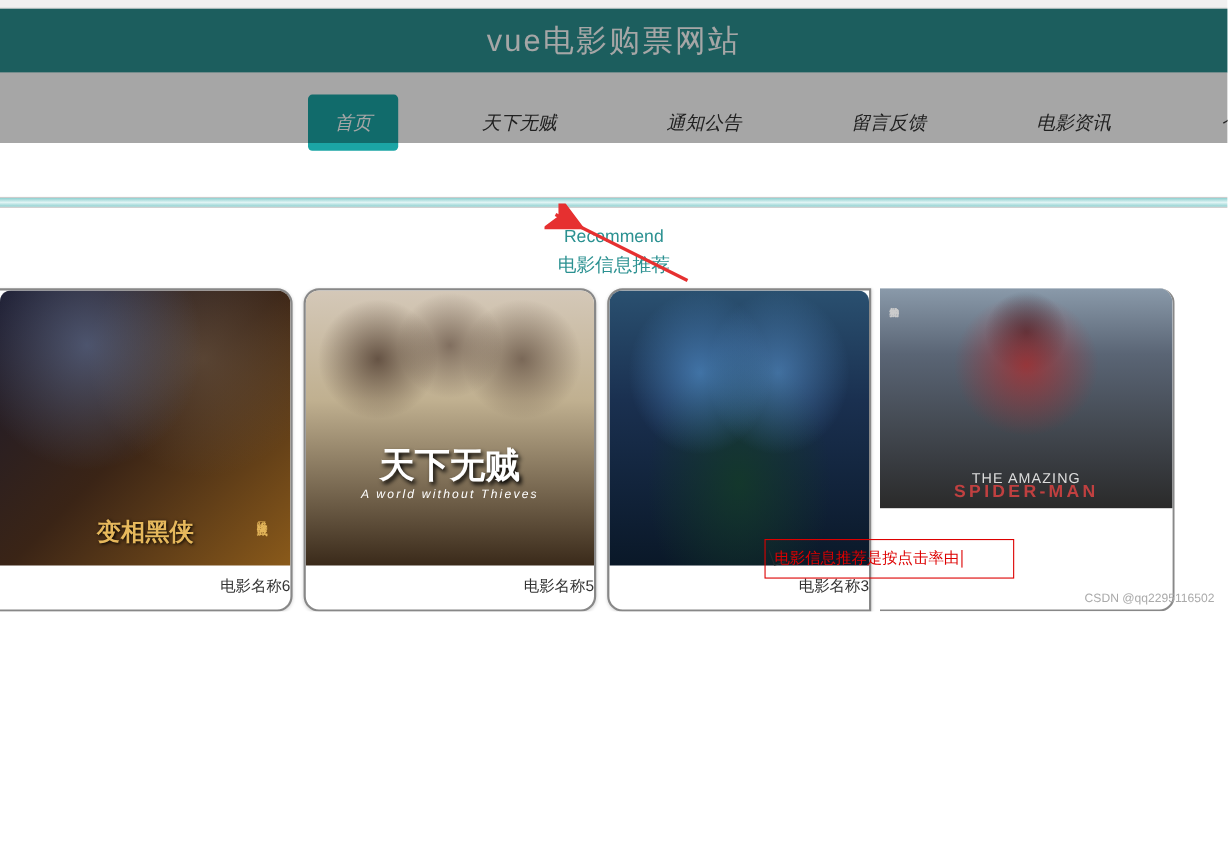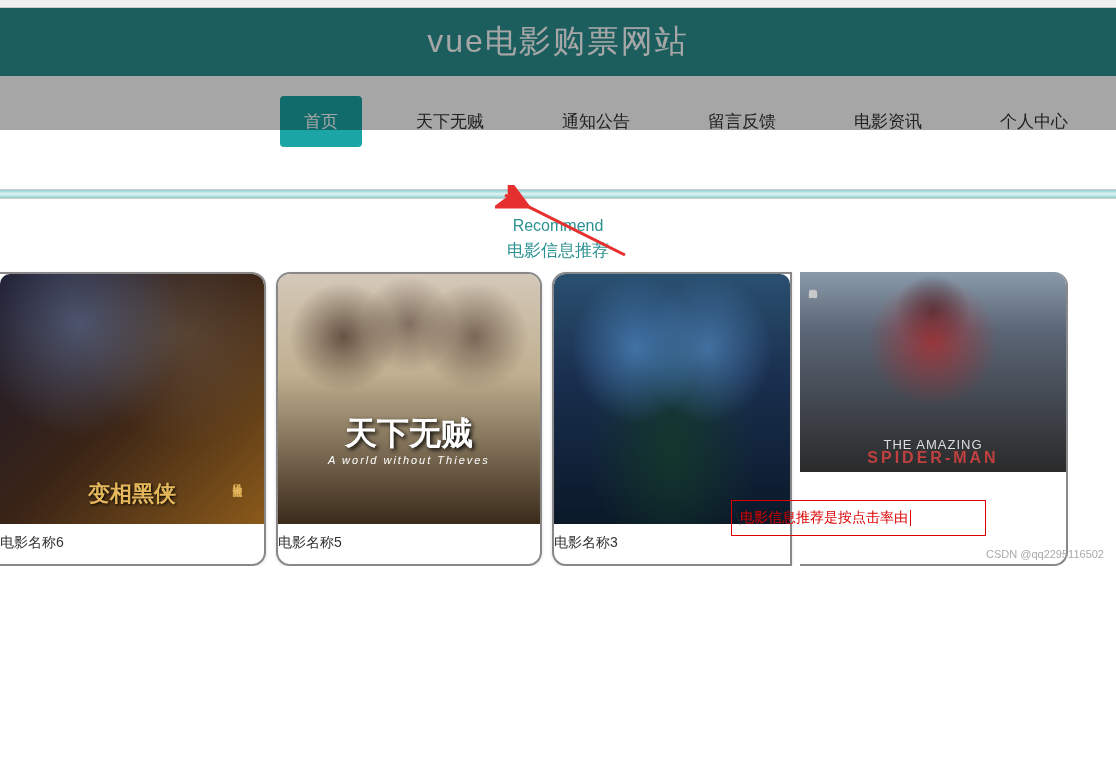--- a/index.html
+++ b/index.html
@@ -21,39 +21,40 @@
       top: 8px;
       left: 0; right: 0;
       height: 122px;
       background: rgba(0,0,0,0.35);
       z-index: 10;
       pointer-events: none;
     }
     
     .header {
       background: #2b9191;
-      height: 68px;
+      height: 58px;
       display: flex;
       align-items: center;
       justify-content: center;
       color: #fff;
-      font-size: 32px;
+      font-size: 28px;
       letter-spacing: 2px;
     }
     
     .nav-area {
       background: #fff;
       padding: 20px 0 12px 0;
     }
     .nav {
       display: flex;
       justify-content: flex-start;
       padding-left: 280px;
-      gap: 30px;
-      align-items: center;
+      gap: 52px;
+      align-items: center;
+      font-style: italic;
     }
     .nav-item {
       font-size: 17px;
       color: #333;
       padding: 14px 24px;
       border-radius: 4px;
       cursor: pointer;
       white-space: nowrap;
     }
     .nav-item.active {
@@ -108,21 +109,21 @@
       display: flex;
       align-items: center;
       justify-content: center;
       color: #fff;
       font-size: 20px;
       text-align: center;
       position: relative;
       overflow: hidden;
     }
     .movie-title {
-      text-align: left;
+      text-align: right;
       padding: 10px 0 12px 0;
       font-size: 14px;
       color: #333;
     }
     
     .movie-card-partial {
       width: 268px;
       border: 2px solid #888;
       border-top: none;
       border-left: none;
@@ -155,29 +156,28 @@
     .poster5 { background: linear-gradient(180deg, #8a9aaa 0%, #5a6575 30%, #2a2a2a 100%); }
     .poster5::after{ content:""; position:absolute; inset:0; background: radial-gradient(ellipse at 50% 35%, rgba(180,40,40,0.7), transparent 35%), radial-gradient(circle at 50% 20%, rgba(40,40,50,0.8), transparent 18%);}
     .poster5 .txt { position:absolute; bottom:20px; font-size:13px; color:#ddd; letter-spacing:1px;}
     .poster5 .txt2 { position:absolute; bottom:5px; font-size:16px; color:#c04040; font-weight:bold; letter-spacing:3px;}
     .poster5 .side { position:absolute; left:6px; top:10px; font-size:9px; color:#ccc; writing-mode:vertical-rl;}
     
     .annotation-box {
       position: absolute;
       bottom: 30px;
       left: 695px;
-      width: 255px;
+      width: 227px;
       height: 36px;
       border: 1.5px solid #d00;
       display: flex;
       align-items: center;
       padding: 0 8px;
       font-size: 14px;
       color: #d00;
-      margin-left: 36px;
     }
     .annotation-box::before {
       content: "";
       position: absolute;
       left: 6px;
       width: 10px; height: 14px;
       border-left: 1px solid #333;
       border-bottom: 1px solid #333;
       transform: rotate(-20deg) translateY(-3px);
       opacity: 0.6;

